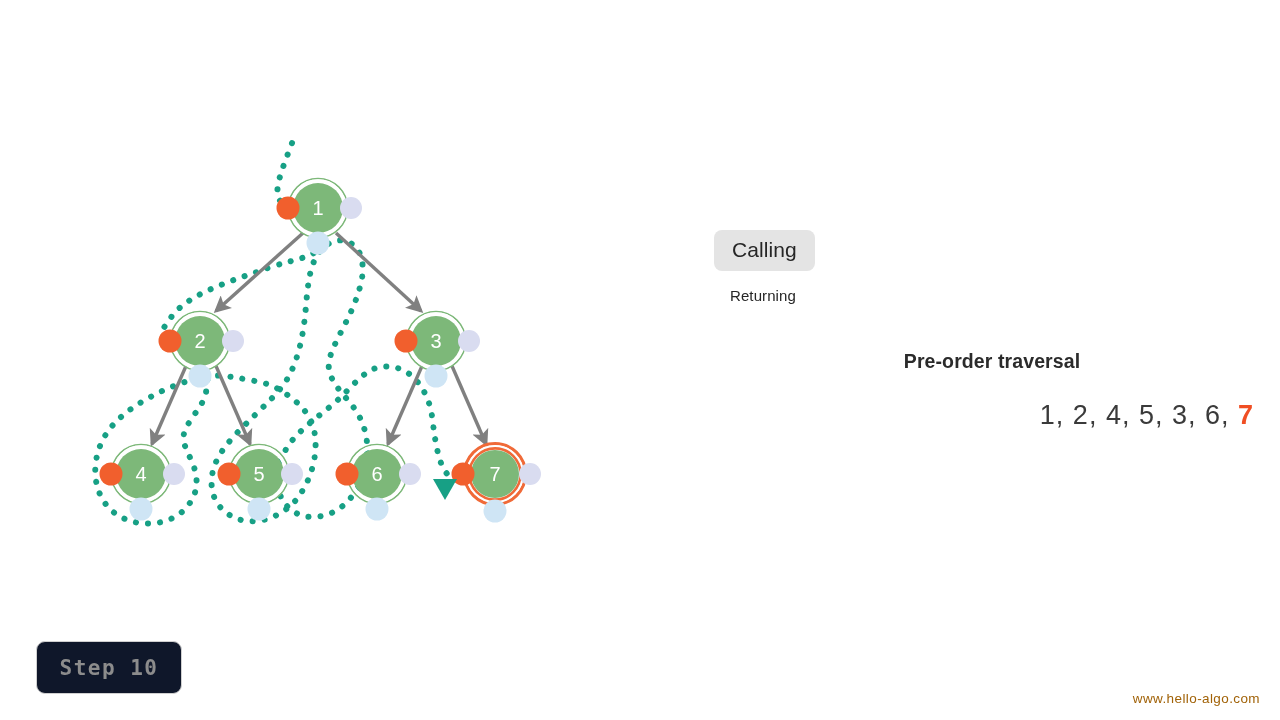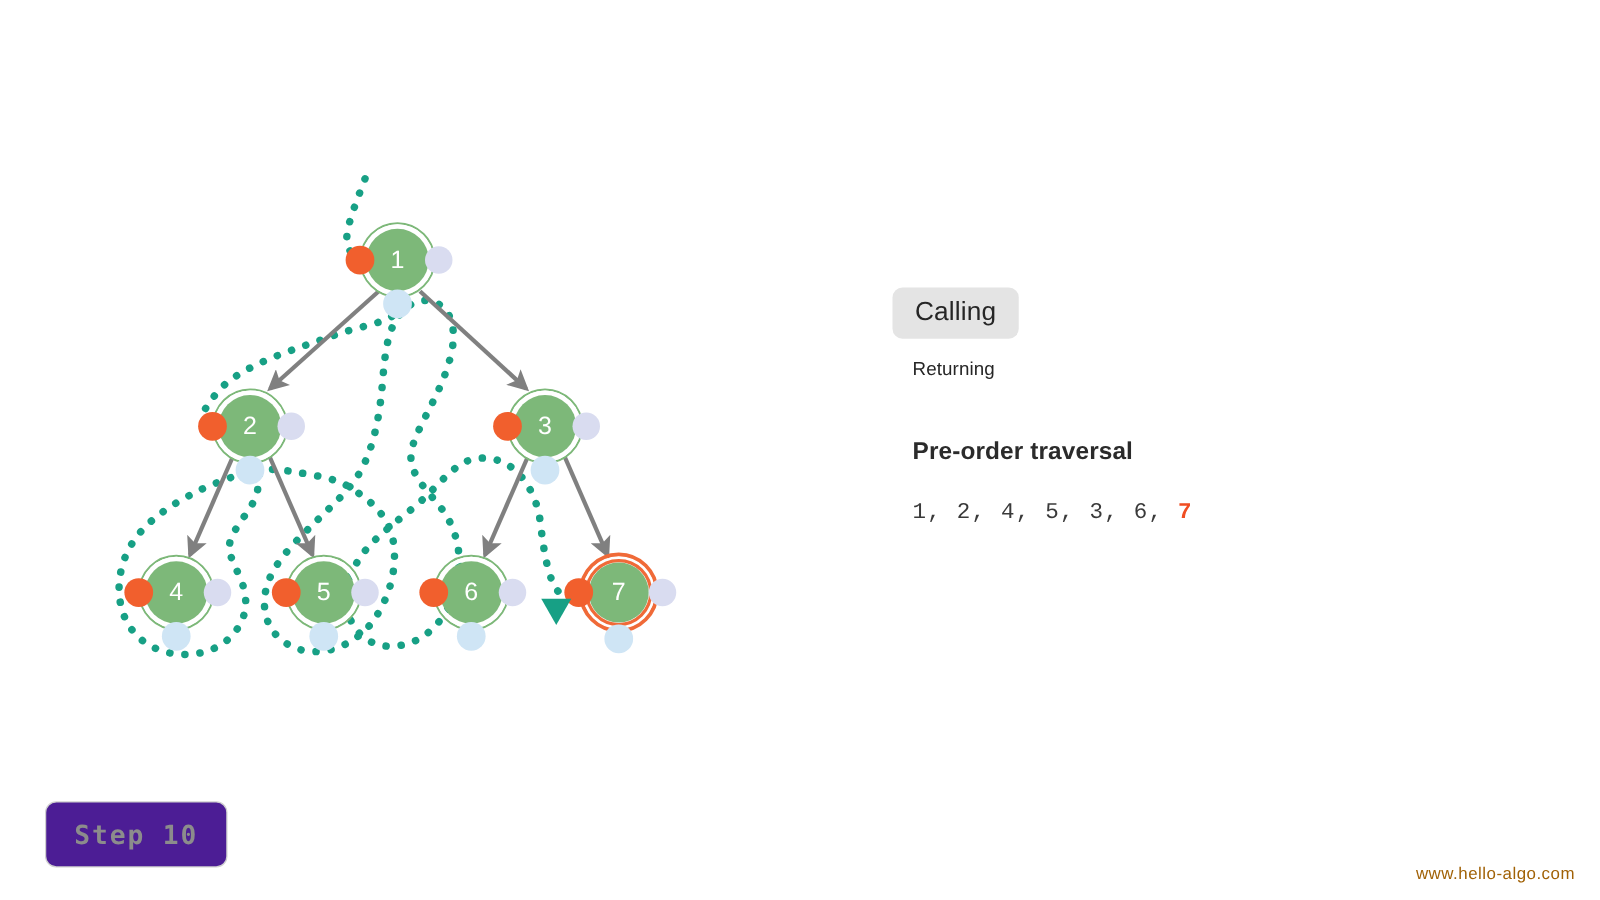--- a/index.html
+++ b/index.html
@@ -56,20 +56,21 @@
     font-size: 15px;
     line-height: 1;
     letter-spacing: .1px;
   }
 
   .order-heading {
     margin: 47px 0 0 16px;
     display: flex;
     align-items: center;
     white-space: nowrap;
+    flex-direction: column;
   }
   .order-title {
     font-size: 19.5px;
     font-weight: bold;
     color: #2b2b2b;
     letter-spacing: .1px;
   }
   .order-note {
     font-size: 19.5px;
     color: #8d8d8d;
@@ -82,40 +83,41 @@
     height: 17px;
     border-radius: 50%;
     background: #f1843f;
     margin: 0 4px 0 7px;
     position: relative;
     top: 3px;
   }
 
   .order-seq {
     margin: 27px 0 0 16px;
-    font-family: Liberation Mono, monospace;
-    font-size: 18px;
+    font-family: Liberation Sans, sans-serif;
+    font-size: 27px;
     color: #3a3a3a;
     letter-spacing: 1px;
+    text-align: right;
   }
   .order-seq .current {
     color: #f04e23;
     font-weight: bold;
   }
 
   
   #step-chip {
     position: absolute;
     left: 36px;
     top: 641px;
     width: 144px;
     height: 51px;
     border: 1.5px solid #d0d0d0;
     border-radius: 9px;
-    background: #4c1d95;
+    background: #0f172a;
     display: flex;
     align-items: center;
     justify-content: center;
     font-family: "DejaVu Sans Mono", "Liberation Mono", monospace;
     font-size: 21px;
     font-weight: bold;
     color: #8c8c8c;
     letter-spacing: 1.5px;
   }
 

